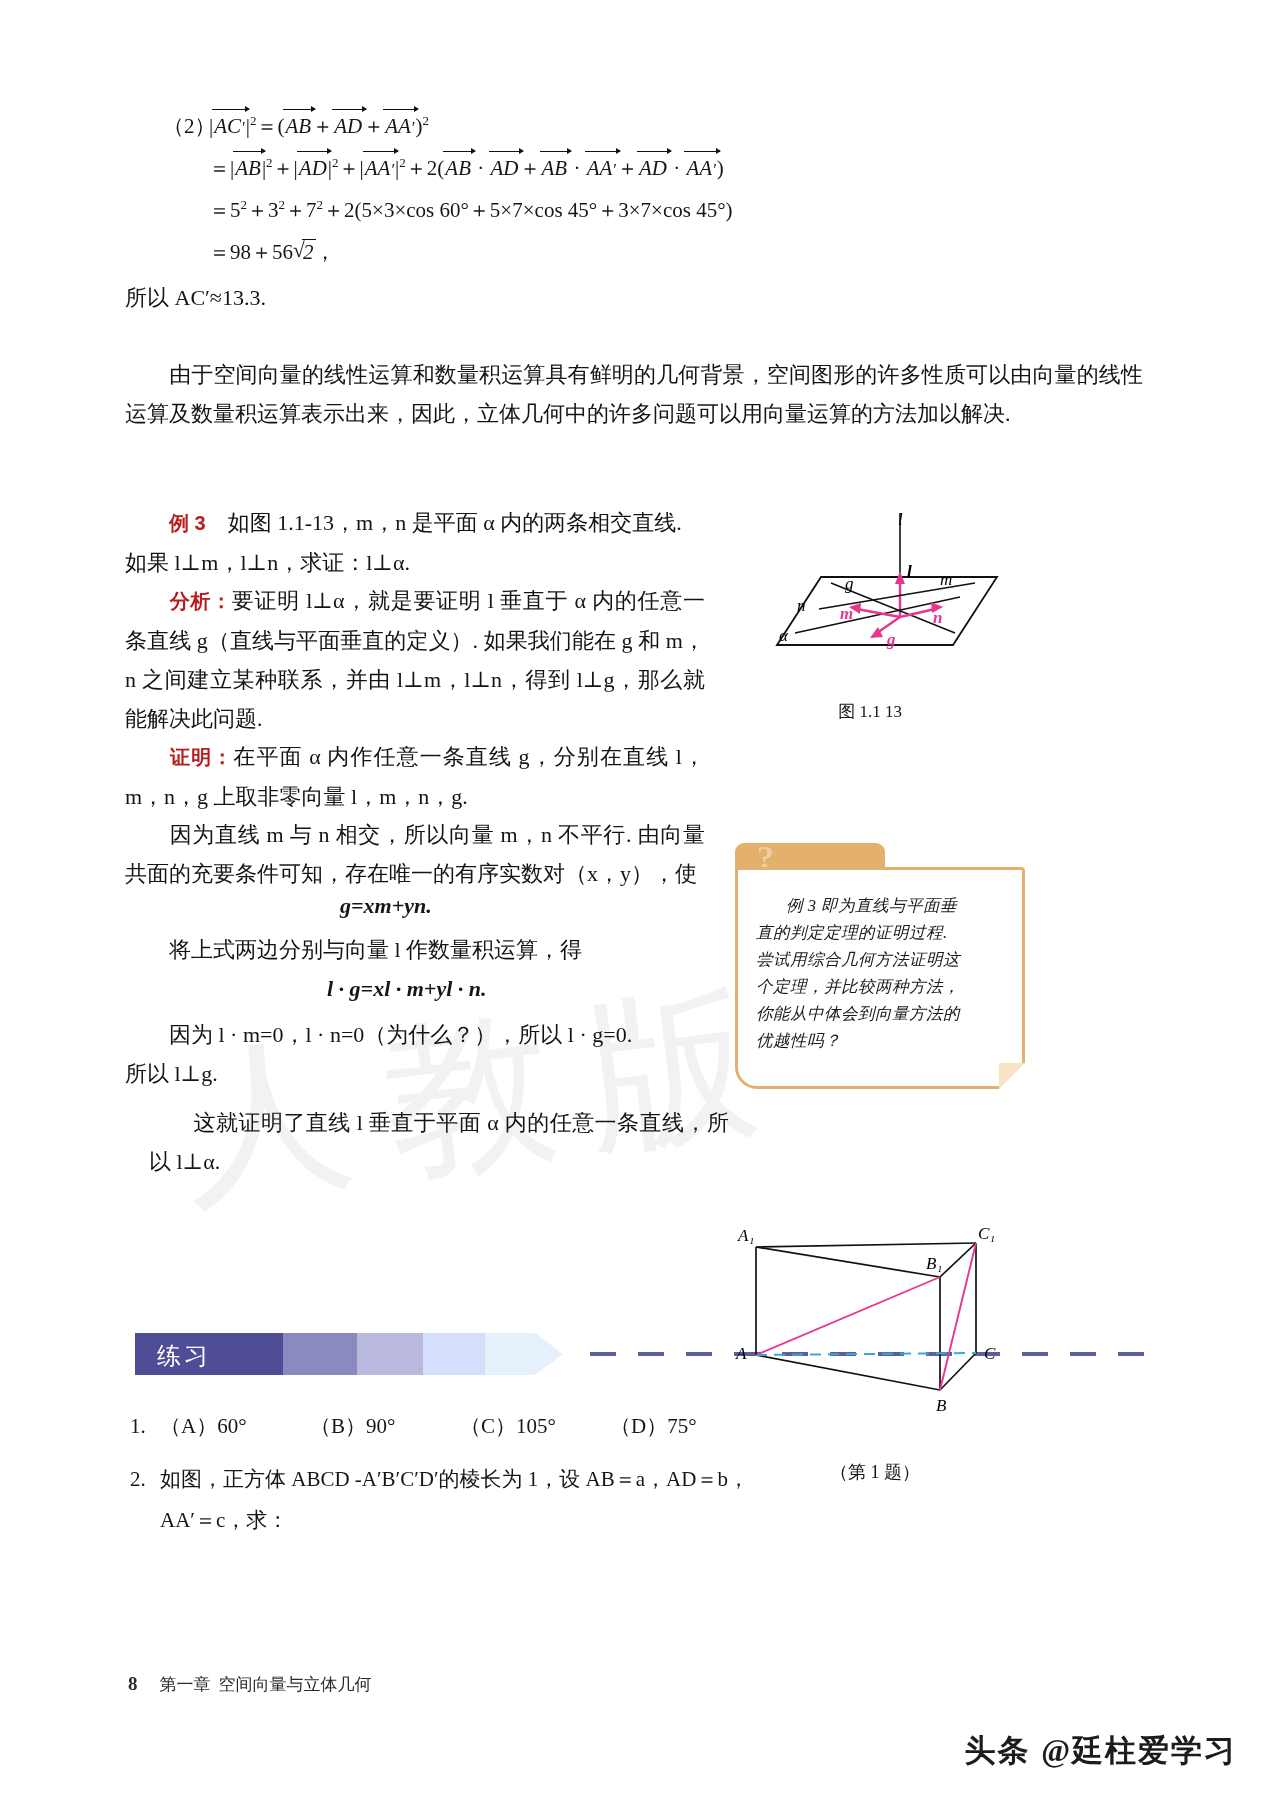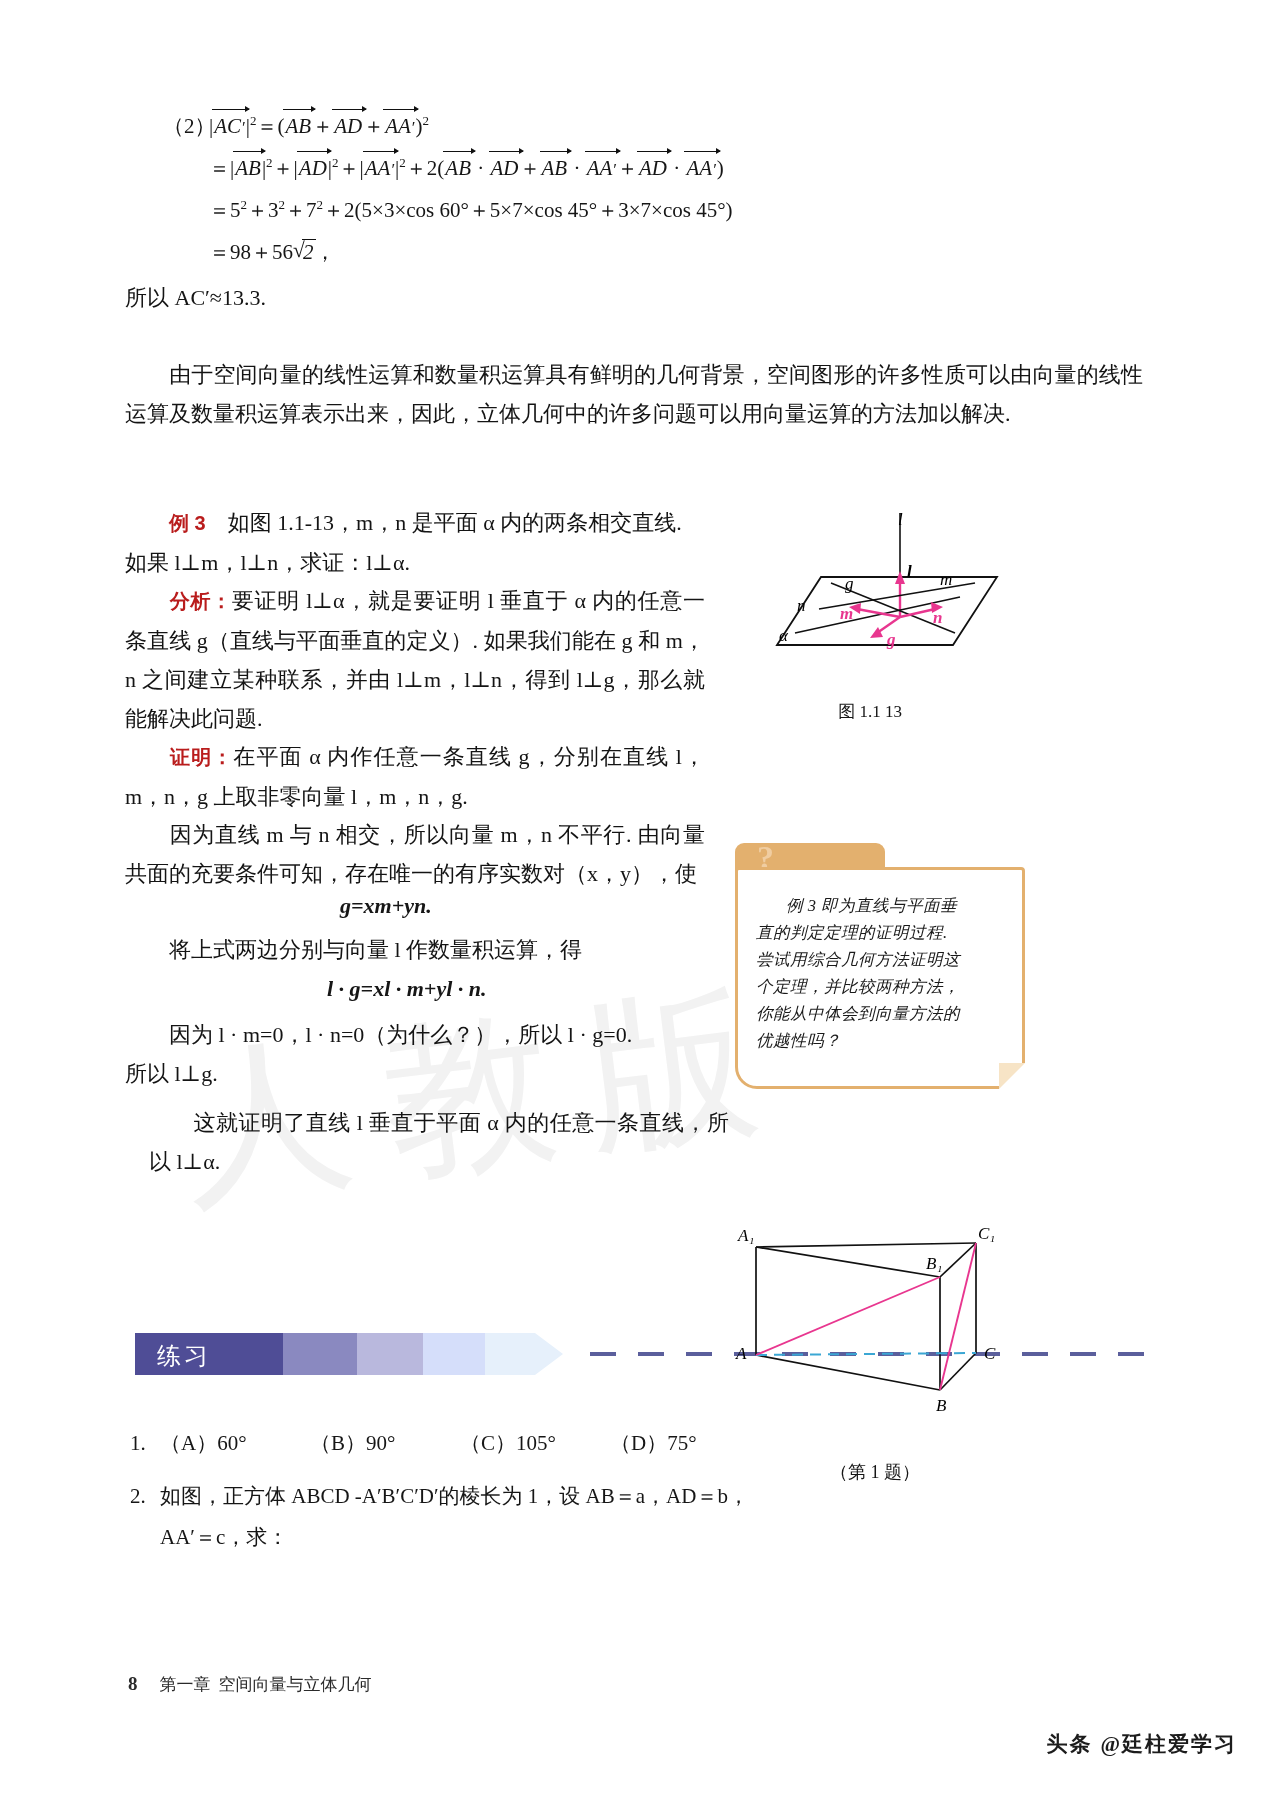--- a/index.html
+++ b/index.html
@@ -100,37 +100,37 @@
   .exlabel{position:absolute;left:22px;top:7px;color:#ffffff;font-size:24px;
       font-family:"Liberation Sans",sans-serif;letter-spacing:3px;}
   .dashes{position:absolute;left:455px;top:19px;width:560px;height:4px;
       background:repeating-linear-gradient(to right,#5b5f9c 0 26px,transparent 26px 48px);}
 
   
   .exlist{position:absolute;left:130px;top:1404px;width:640px;
       font-size:21px;line-height:41px;font-family:"Liberation Serif",serif;}
   .exitem{position:relative;padding-left:30px;margin-bottom:6px;}
   .exnum{position:absolute;left:0;top:0;}
-  .choices{display:flex;width:600px;margin-top:19px;justify-content:center;}
+  .choices{display:flex;width:600px;margin-top:2px;justify-content:center;}
   .choices span{width:150px;}
 
   
   .fig2{position:absolute;left:730px;top:1225px;width:290px;height:210px;}
   .fig2cap{position:absolute;left:730px;top:1460px;width:290px;text-align:center;
       font-size:18px;font-family:Liberation Serif, serif;}
 
   
   .footer{position:absolute;left:128px;top:1673px;font-size:17px;color:#2a2a2a;
       font-family:"Liberation Serif",serif;}
   .footer .pg{font-weight:bold;margin-right:22px;font-size:19px;}
   .footer .ch{margin-right:8px;}
 
   .brand{
     position:absolute;right:42px;top:1730px;
-    font-size:21px;color:#1c1c1c;
+    font-size:31px;color:#1c1c1c;
     font-family:"Liberation Sans",sans-serif;font-weight:bold;
     letter-spacing:2px;
     text-align:right;
   }
   .brand .at{font-family:"Liberation Serif",serif;}
 </style>
 </head>
 <body>
 
 <div class="page">

